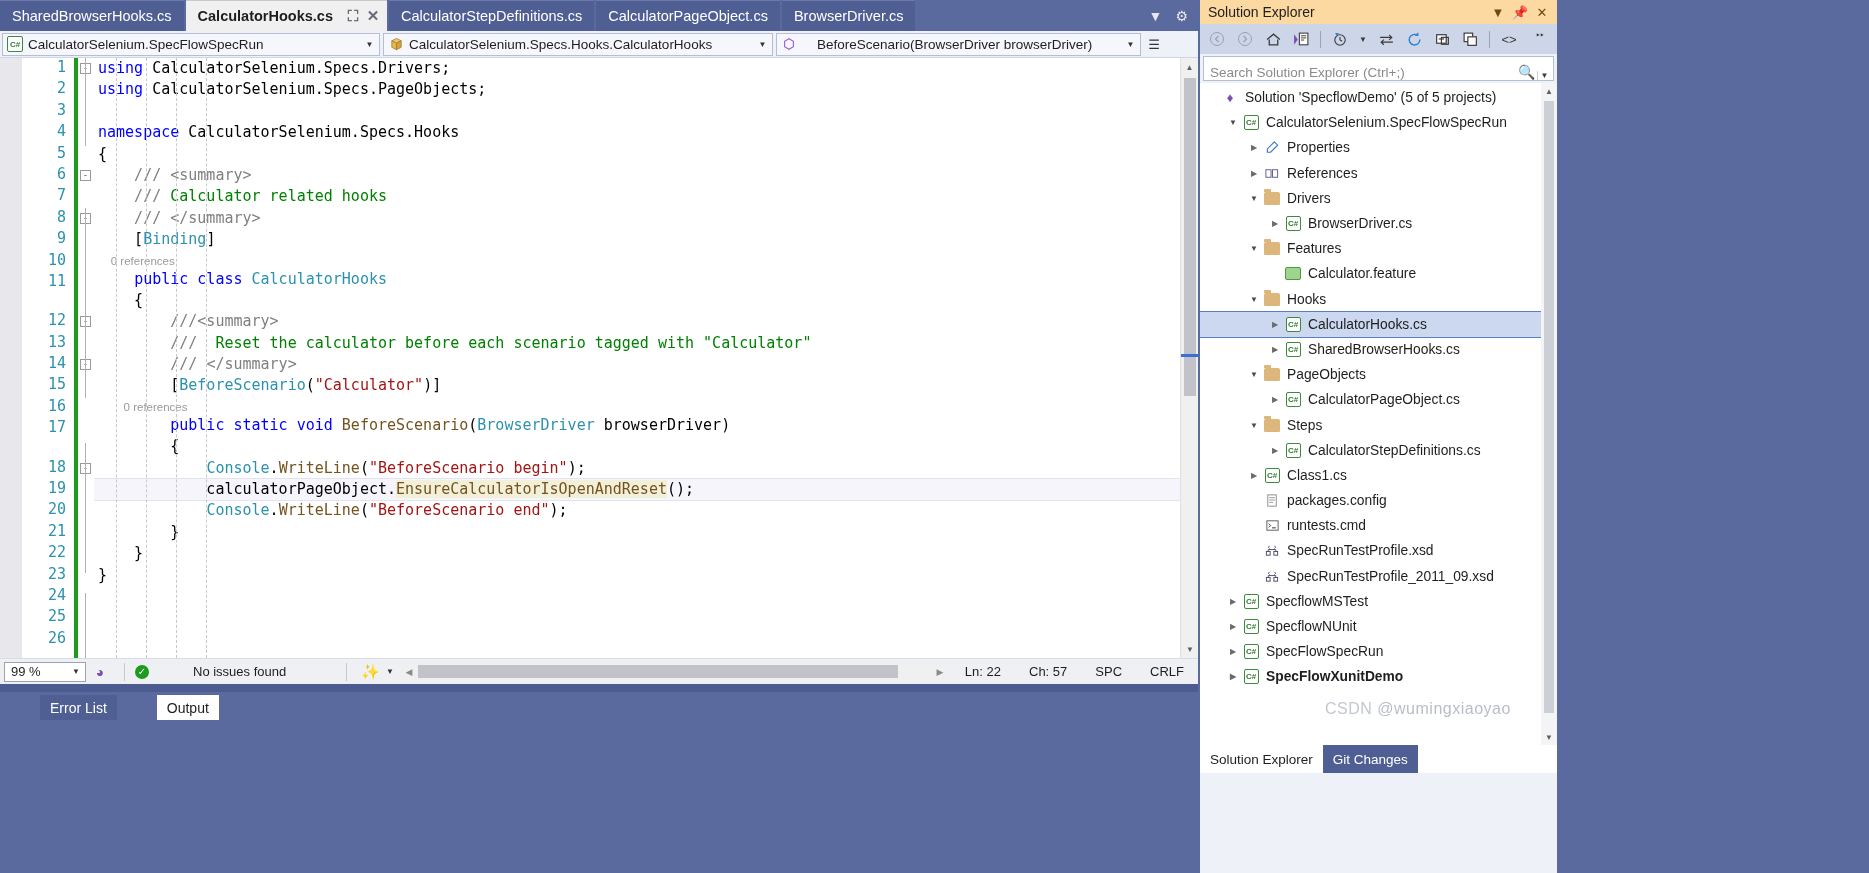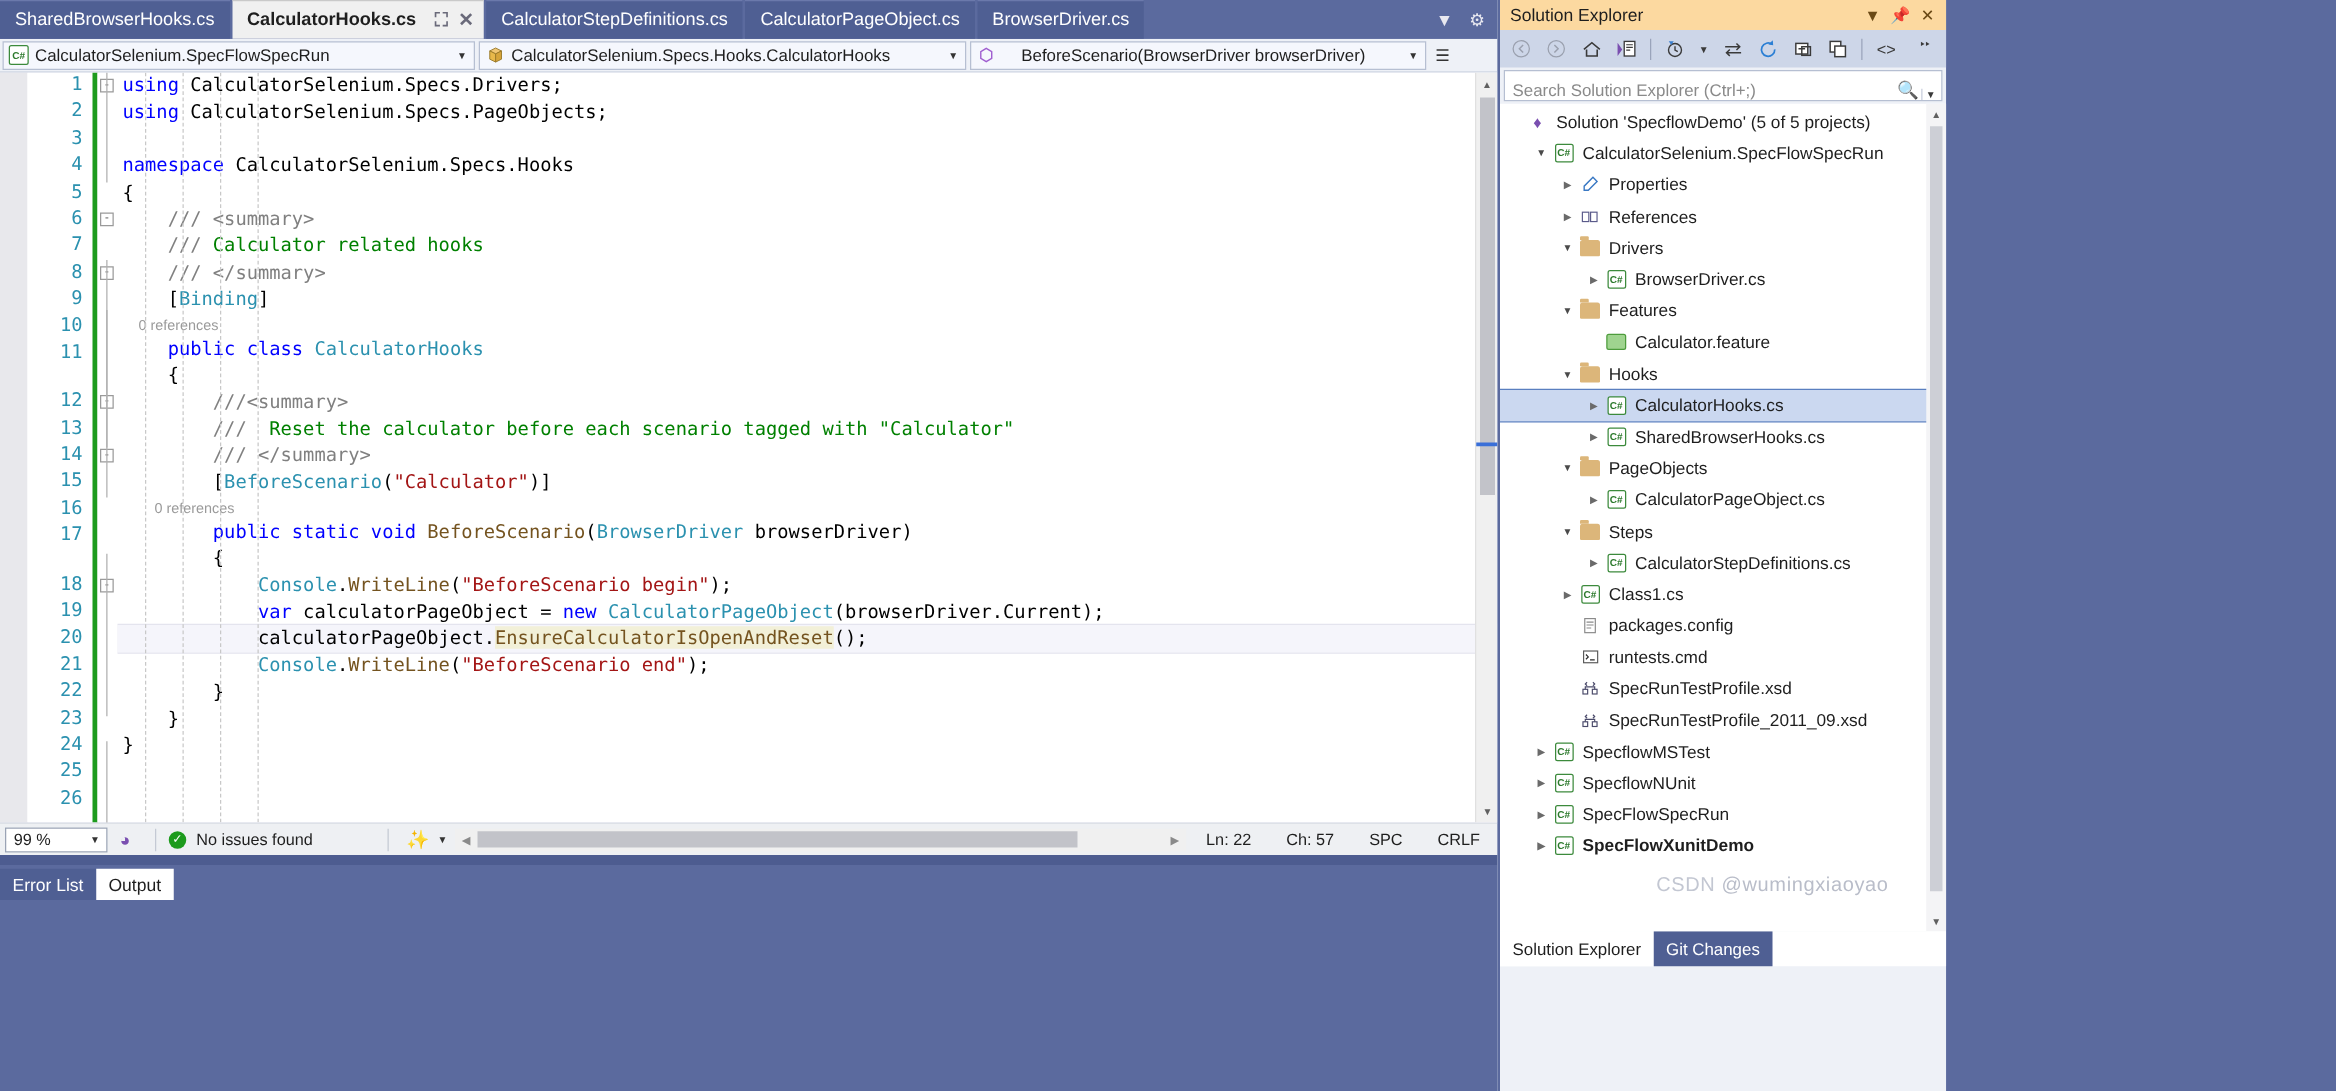--- a/index.html
+++ b/index.html
@@ -163,21 +163,21 @@
   .hscroll .thumb { position: absolute; top: 0; height: 13px; background: #c2c3c9; }
   .sb-item { padding: 0 14px; white-space: nowrap; }
   
   .bottomdock {
     height: 62px; background: #5b6a9e; position: relative;
   }
   .dock-seam { height: 8px; background: #4d5c90; }
   .dock-tabs { display: flex; align-items: flex-end; height: 28px; padding-top: 4px; }
   .dtab {
     height: 25px; padding: 0 10px; display: flex; align-items: center;
-    font-size: 14px; color: #ffffff; background: #4f5f93;
+    font-size: 14px; color: #ffffff; background: #4f5f93; margin-left: 40px;
   }
   .dtab.active { background: #ffffff; color: #1e1e1e; }
   
   .sol {
     position: absolute; left: 1198px; top: 0; width: 359px; height: 873px;
     background: #eef1f7; border-left: 2px solid #5b6a9e;
   }
   .sol-title {
     height: 24px; background: #fcd9a0; display: flex; align-items: center;
     padding: 0 4px 0 8px; font-size: 14px; color: #1e1e1e;
@@ -401,21 +401,20 @@
           <div class="ln"><span class="pln">    </span><span class="kw">public</span><span class="pln"> </span><span class="kw">class</span><span class="pln"> </span><span class="typ">CalculatorHooks</span></div>
           <div class="ln"><span class="pln">    {</span></div>
           <div class="ln"><span class="cmtx">        ///</span><span class="cmtx">&lt;summary&gt;</span></div>
           <div class="ln"><span class="cmtx">        /// </span><span class="cmt"> Reset the calculator before each scenario tagged with "Calculator"</span></div>
           <div class="ln"><span class="cmtx">        /// </span><span class="cmtx">&lt;/summary&gt;</span></div>
           <div class="ln"><span class="pln">        [</span><span class="typ">BeforeScenario</span><span class="pln">(</span><span class="str">"Calculator"</span><span class="pln">)]</span></div>
           <div class="refline">        0 references</div>
           <div class="ln"><span class="pln">        </span><span class="kw">public</span><span class="pln"> </span><span class="kw">static</span><span class="pln"> </span><span class="kw">void</span><span class="pln"> </span><span class="mth">BeforeScenario</span><span class="pln">(</span><span class="typ">BrowserDriver</span><span class="pln"> browserDriver)</span></div>
           <div class="ln"><span class="pln">        {</span></div>
           <div class="ln"><span class="pln">            </span><span class="typ">Console</span><span class="pln">.</span><span class="mth">WriteLine</span><span class="pln">(</span><span class="str">"BeforeScenario begin"</span><span class="pln">);</span></div>
-          <div class="ln"><span class="pln">            </span><span class="kw">var</span><span class="pln"> calculatorPageObject = </span><span class="kw">new</span><span class="pln"> </span><span class="typ">CalculatorPageObject</span><span class="pln">(browserDriver.</span><span class="pln">Current</span><span class="pln">);</span></div>
           <div class="ln cur"><span class="pln">            calculatorPageObject.</span><span class="mth hl">EnsureCalculatorIsOpenAndReset</span><span class="pln">();</span></div>
           <div class="ln"><span class="pln">            </span><span class="typ">Console</span><span class="pln">.</span><span class="mth">WriteLine</span><span class="pln">(</span><span class="str">"BeforeScenario end"</span><span class="pln">);</span></div>
           <div class="ln"><span class="pln">        }</span></div>
           <div class="ln"><span class="pln">    }</span></div>
           <div class="ln"><span class="pln">}</span></div>
         </div>
 
       <div class="vscroll">
         <div class="btn">▲</div>
         <div class="thumb" style="top:20px;height:318px;"></div>
@@ -425,21 +424,21 @@
     </div>
 
     <div class="statusbar">
       <div class="zoombox">
         <span class="txt">99 %</span>
         <span class="arrow">▼</span>
       </div>
       <div style="width:28px;display:flex;align-items:center;justify-content:center;color:#7a4fb0;font-size:14px;">◕</div>
       <div class="sb-sep"></div>
       <div class="okdot">✓</div>
-      <div style="padding-left:8px;">No issues found</div>
+      <div style="padding-left:8px;margin-left:36px;">No issues found</div>
       <div class="sb-sep" style="margin-left:60px;"></div>
       <div style="display:flex;align-items:center;gap:6px;padding:0 4px;">
         <span style="color:#c9a227;font-size:15px;">✨</span>
         <span style="font-size:8px;color:#333;">▼</span>
       </div>
       <div class="hscroll">
         <div class="ar">◀</div>
         <div class="track">
           <div class="thumb" style="left:0;width:480px;"></div>
         </div>

